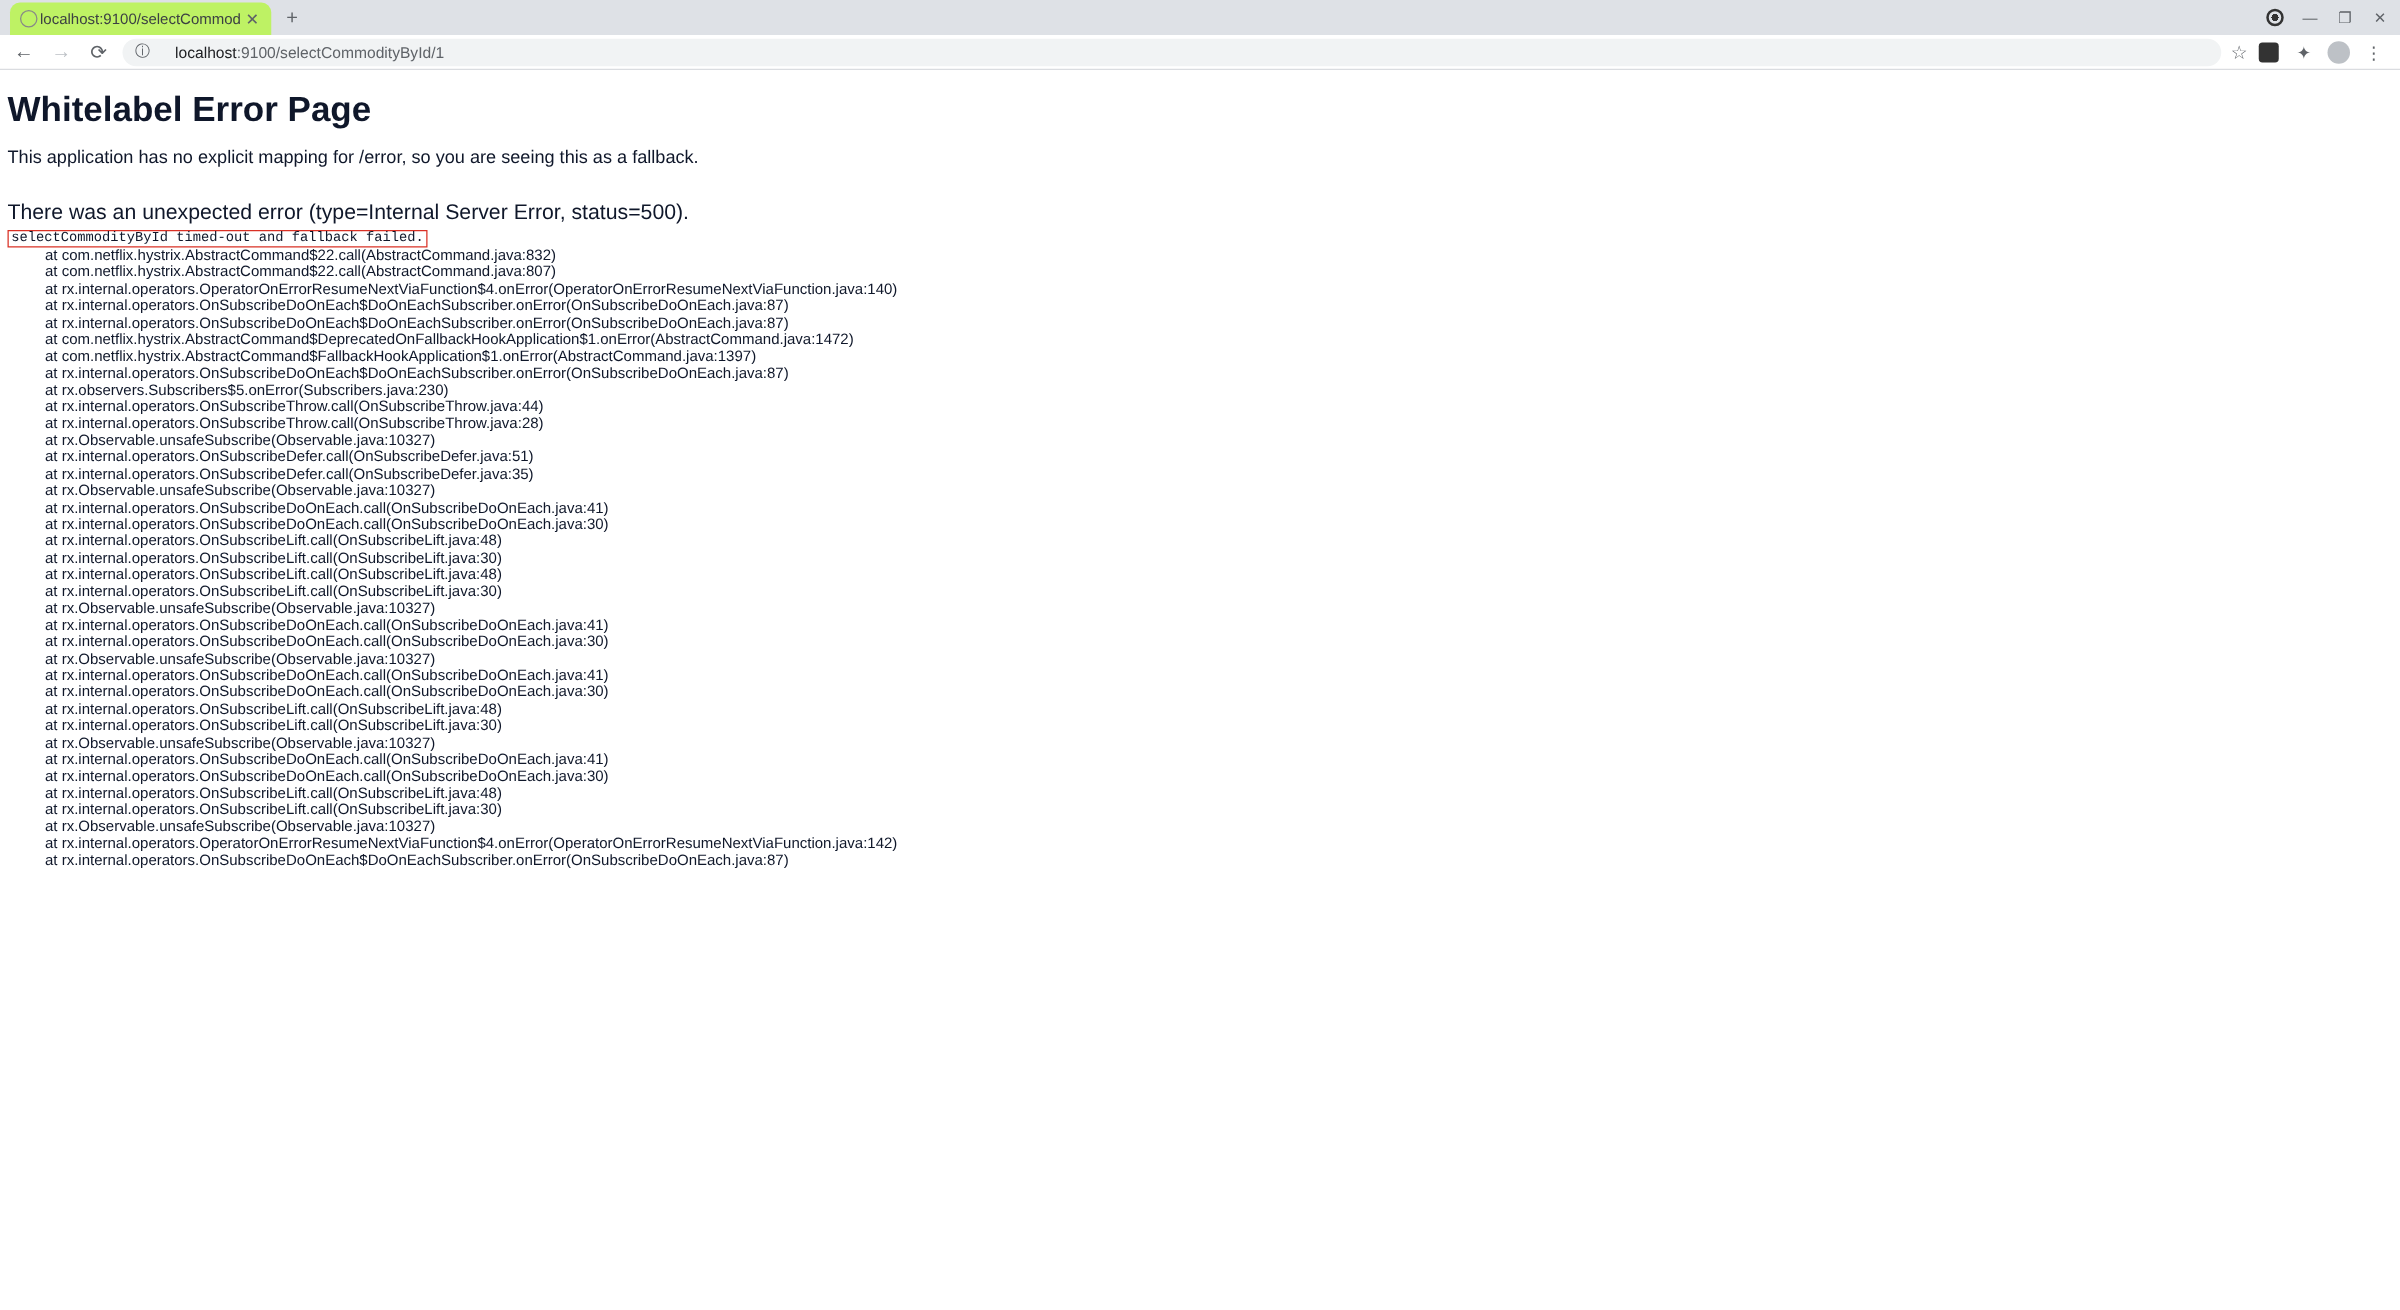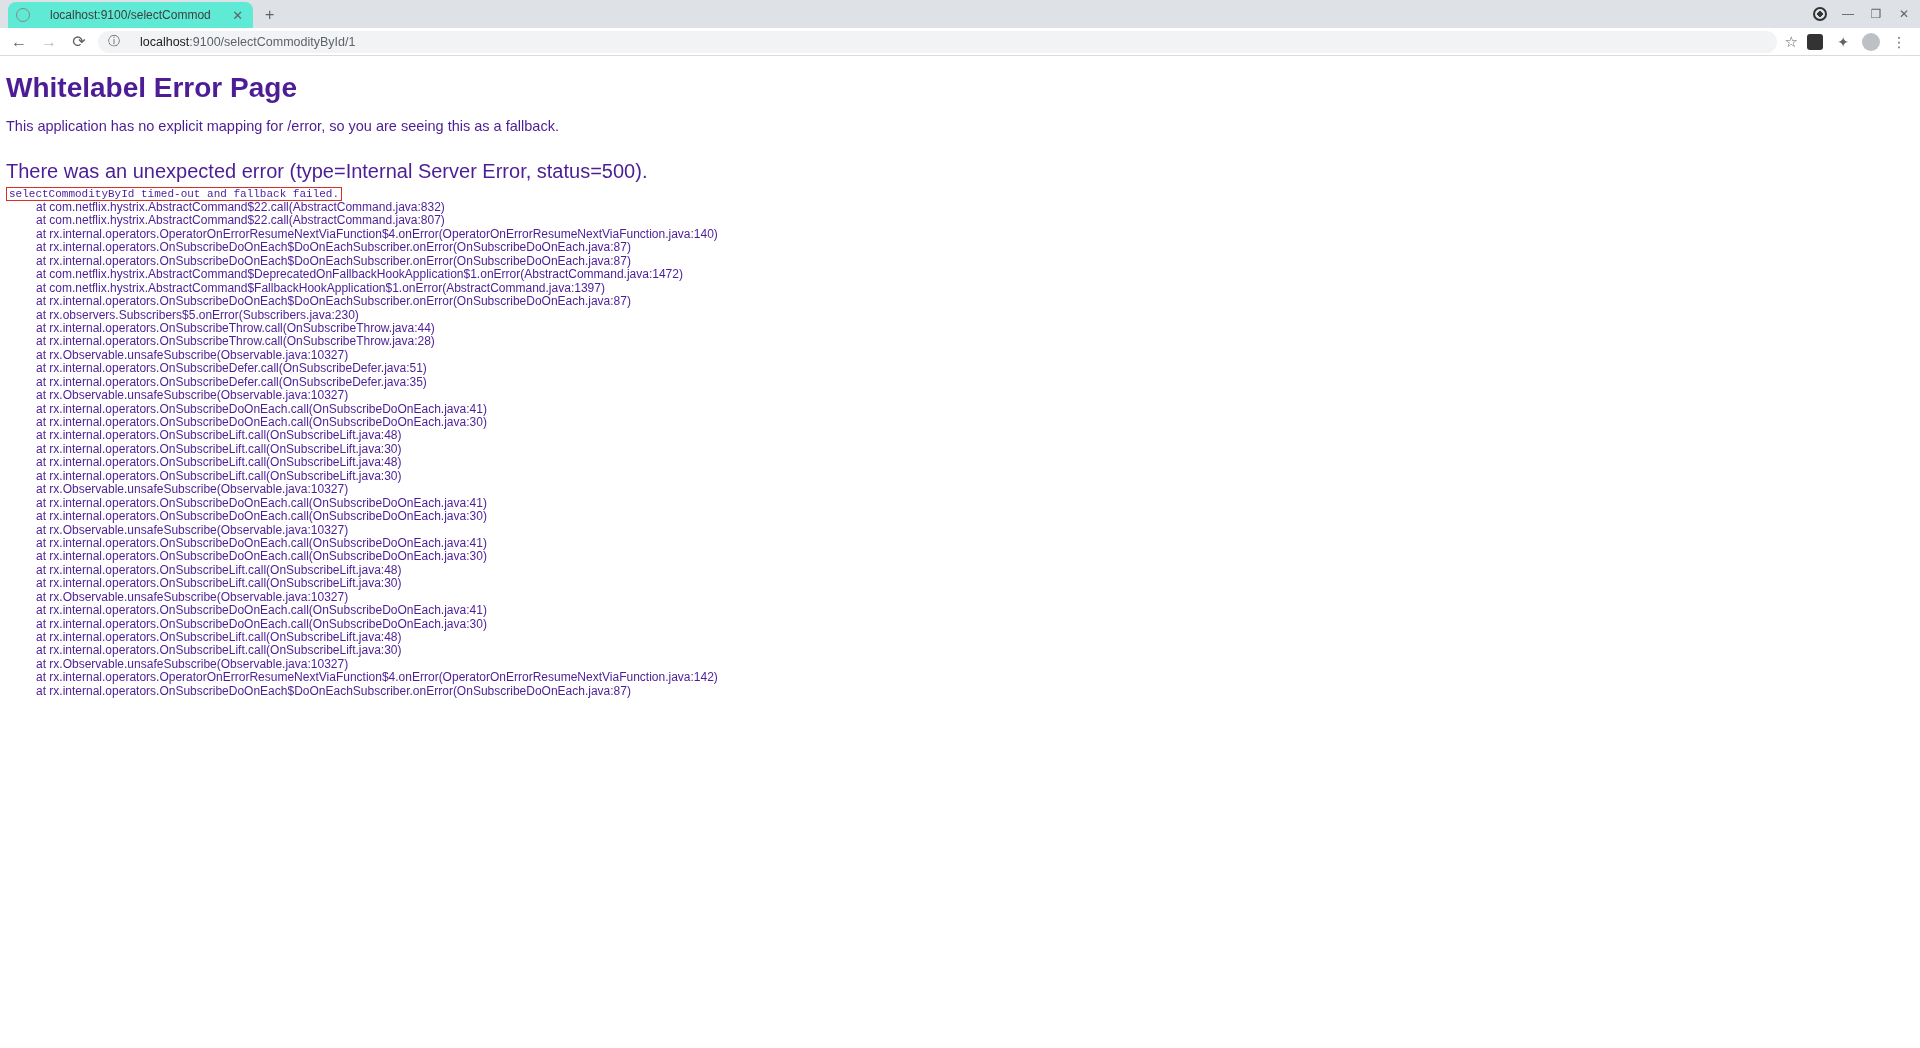--- a/index.html
+++ b/index.html
@@ -14,30 +14,30 @@
       display: flex;
       flex-direction: column;
     }
     .tab-bar {
       height: 28px;
       display: flex;
       align-items: flex-end;
       padding-left: 8px;
     }
     .tab {
-      background: #5eead4;
+      background: #bef264;
       height: 26px;
       min-width: 180px;
       border-radius: 8px 8px 0 0;
       display: flex;
       align-items: center;
       padding: 0 8px;
       font-size: 12px;
       color: #3c4043;
-      gap: 20px;
+      gap: 2px;
       position: relative;
     }
     .tab-favicon {
       width: 14px;
       height: 14px;
       border: 1px solid #888;
       border-radius: 50%;
       flex-shrink: 0;
     }
     .tab-title { flex: 1; white-space: nowrap; overflow: hidden; text-overflow: ellipsis; }
@@ -95,30 +95,30 @@
     .url-path { color:#5f6368; }
     .right-icons { display:flex; gap:10px; align-items:center; padding-right:4px;}
     .ext-icon { width:18px; height:18px; display:flex; align-items:center; justify-content:center; color:#5f6368; font-size:14px;}
     .ext-dark { width:16px; height:16px; background:#333; border-radius:3px;}
     .avatar { width:18px; height:18px; background:#bdc1c6; border-radius:50%;}
     .content {
       height: calc(1048px - 56px);
       overflow-y: scroll;
       padding: 6px 6px 6px 6px;
       font-family: "Segoe UI", Arial, sans-serif;
-      color: #4c1d95;
+      color: #0f172a;
     }
     .content h1 {
       font-size: 28px;
       font-weight: 700;
       margin: 10px 0 14px 0;
     }
     .fallback-msg { font-size: 14.5px; margin-bottom: 26px; }
     .ts { font-size: 14.5px; }
-    .err-type { font-size: 20px; }
+    .err-type { font-size: 17px; }
     .highlighted {
       font-size: 11px;
       border: 1.5px solid #d93025;
       display: inline-block;
       padding: 0 2px;
       margin-top: -1px;
       font-family: Liberation Mono, monospace;
     }
     .exc-head { font-size: 14.5px; }
     .trace { font-size: 12px; white-space: pre; line-height: 1.12; }

